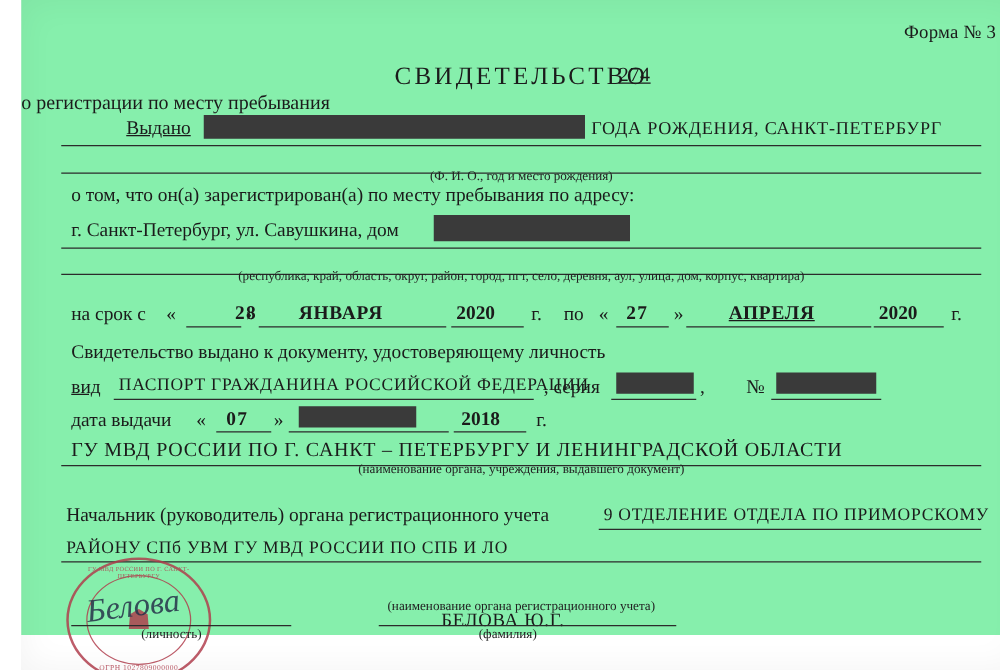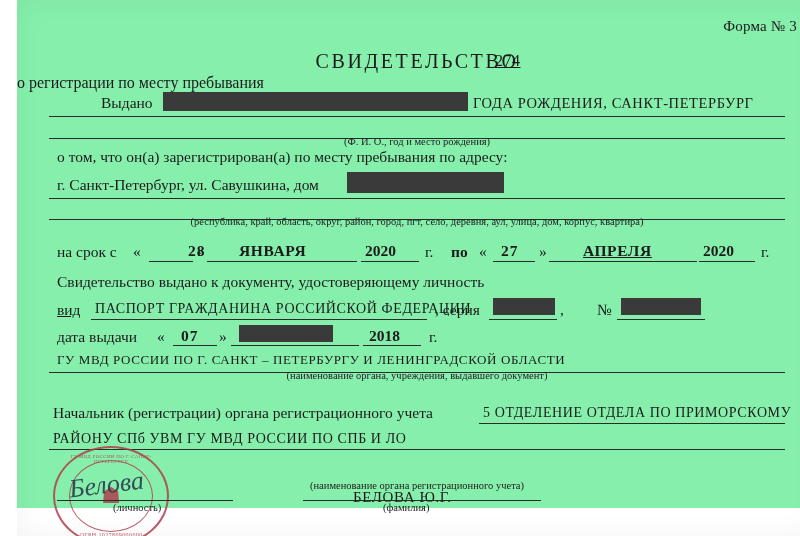--- a/index.html
+++ b/index.html
@@ -157,21 +157,21 @@
 <body>
 
 <div id="doc">
 
   <div class="form-no">Форма № 3</div>
 
   <div class="title">СВИДЕТЕЛЬСТВО</div>
   <div class="title-num">274</div>
   <div class="subtitle">о регистрации по месту пребывания</div>
 
-  <div class="txt" style="left:84px; top:94px;">Выдано</div>
+  <div class="txt" style="left:84px; top:94px;text-decoration:underline;">Выдано</div>
   <div class="redact" style="left:146px; top:92px; width:305px; height:19px;"></div>
   <div class="txt caps" style="left:456px; top:95px; font-size:14.5px;">ГОДА РОЖДЕНИЯ, САНКТ-ПЕТЕРБУРГ</div>
   <div class="line" style="left:32px; top:116px; width:736px;"></div>
   <div class="line" style="left:32px; top:138px; width:736px;"></div>
   <div class="small" style="left:0px; right:0px; top:136px; width:800px;">(Ф. И. О., год и место рождения)</div>
 
   <div class="txt" style="left:40px; top:148px;">о том, что он(а) зарегистрирован(а) по месту пребывания по адресу:</div>
 
   <div class="txt" style="left:40px; top:176px;">г. Санкт-Петербург, ул. Савушкина, дом</div>
   <div class="redact" style="left:330px; top:172px; width:157px; height:21px;"></div>
@@ -179,21 +179,21 @@
   <div class="line" style="left:32px; top:219px; width:736px;"></div>
   <div class="small" style="left:0px; top:216px; width:800px;">(республика, край, область, округ, район, город, пгт, село, деревня, аул, улица, дом, корпус, квартира)</div>
 
   <div class="txt" style="left:40px; top:243px;">на срок с</div>
   <div class="txt" style="left:116px; top:243px;">«</div>
   <div class="txt hand bold-ish" style="left:140px; top:242px;margin-left:31px;">28</div>
   <div class="txt" style="left:180px; top:243px;">»</div>
   <div class="txt caps bold-ish" style="left:222px; top:242px;">ЯНВАРЯ</div>
   <div class="txt bold-ish" style="left:348px; top:242px;">2020</div>
   <div class="txt" style="left:408px; top:243px;">г.</div>
-  <div class="txt" style="left:434px; top:243px;font-weight:bold;">по</div>
+  <div class="txt" style="left:434px; top:243px;">по</div>
   <div class="txt" style="left:462px; top:243px;">«</div>
   <div class="txt hand bold-ish" style="left:484px; top:242px;">27</div>
   <div class="txt" style="left:522px; top:243px;">»</div>
   <div class="txt caps bold-ish" style="left:566px; top:242px;text-decoration:underline;">АПРЕЛЯ</div>
   <div class="txt bold-ish" style="left:686px; top:242px;">2020</div>
   <div class="txt" style="left:744px; top:243px;">г.</div>
   <div class="line" style="left:132px; top:261px; width:44px;"></div>
   <div class="line" style="left:190px; top:261px; width:150px;"></div>
   <div class="line" style="left:344px; top:261px; width:58px;"></div>
   <div class="line" style="left:476px; top:261px; width:42px;"></div>
@@ -216,26 +216,26 @@
   <div class="txt" style="left:140px; top:328px;">«</div>
   <div class="txt hand bold-ish" style="left:164px; top:327px;">07</div>
   <div class="txt" style="left:202px; top:328px;">»</div>
   <div class="redact" style="left:222px; top:325px; width:94px; height:17px;"></div>
   <div class="txt bold-ish" style="left:352px; top:327px;">2018</div>
   <div class="txt" style="left:412px; top:328px;">г.</div>
   <div class="line" style="left:156px; top:345px; width:44px;"></div>
   <div class="line" style="left:214px; top:345px; width:128px;"></div>
   <div class="line" style="left:346px; top:345px; width:58px;"></div>
 
-  <div class="txt caps" style="left:40px; top:352px; font-size:13px;">ГУ  МВД  РОССИИ  ПО  Г. САНКТ – ПЕТЕРБУРГУ  И  ЛЕНИНГРАДСКОЙ ОБЛАСТИ</div>
+  <div class="txt caps" style="left:40px; top:352px; font-size:16px;">ГУ  МВД  РОССИИ  ПО  Г. САНКТ – ПЕТЕРБУРГУ  И  ЛЕНИНГРАДСКОЙ ОБЛАСТИ</div>
   <div class="line" style="left:32px; top:372px; width:736px;"></div>
   <div class="small" style="left:0px; top:370px; width:800px;">(наименование органа, учреждения, выдавшего документ)</div>
 
-  <div class="txt" style="left:36px; top:404px;">Начальник (регистрации) органа регистрационного учета</div>
-  <div class="txt caps" style="left:466px; top:405px; font-size:14px;">5 ОТДЕЛЕНИЕ ОТДЕЛА  ПО ПРИМОРСКОМУ</div>
+  <div class="txt" style="left:36px; top:404px;">Начальник (руководитель) органа регистрационного учета</div>
+  <div class="txt caps" style="left:466px; top:405px; font-size:14px;">9 ОТДЕЛЕНИЕ ОТДЕЛА  ПО ПРИМОРСКОМУ</div>
   <div class="line" style="left:462px; top:423px; width:306px;"></div>
   <div class="txt caps" style="left:36px; top:431px; font-size:14px;">РАЙОНУ СПб УВМ  ГУ  МВД  РОССИИ  ПО СПБ  И  ЛО</div>
   <div class="line" style="left:32px; top:449px; width:736px;"></div>
   <div class="small" style="left:0px; top:447px; width:800px;margin-top:33px;">(наименование органа регистрационного учета)</div>
 
   <div class="stamp">
     <div class="stamp-inner"></div>
     <div class="stamp-txt-top">ГУ МВД РОССИИ ПО Г. САНКТ-ПЕТЕРБУРГУ</div>
     <div class="stamp-core">☗</div>
     <div class="stamp-txt-bottom">ОГРН 1027809000000</div>

